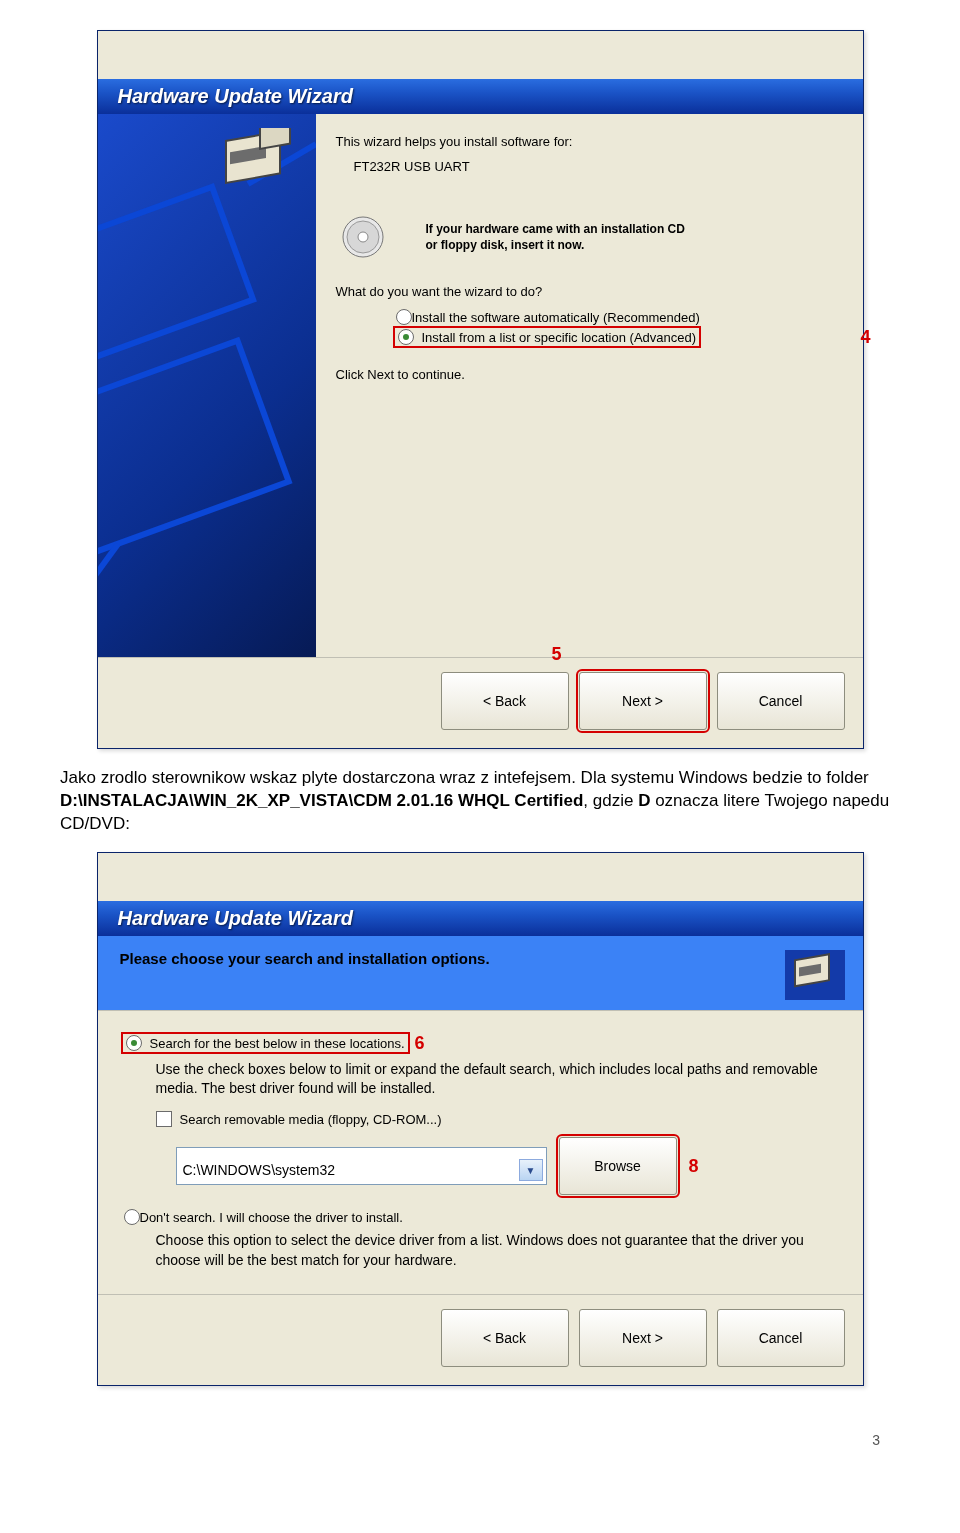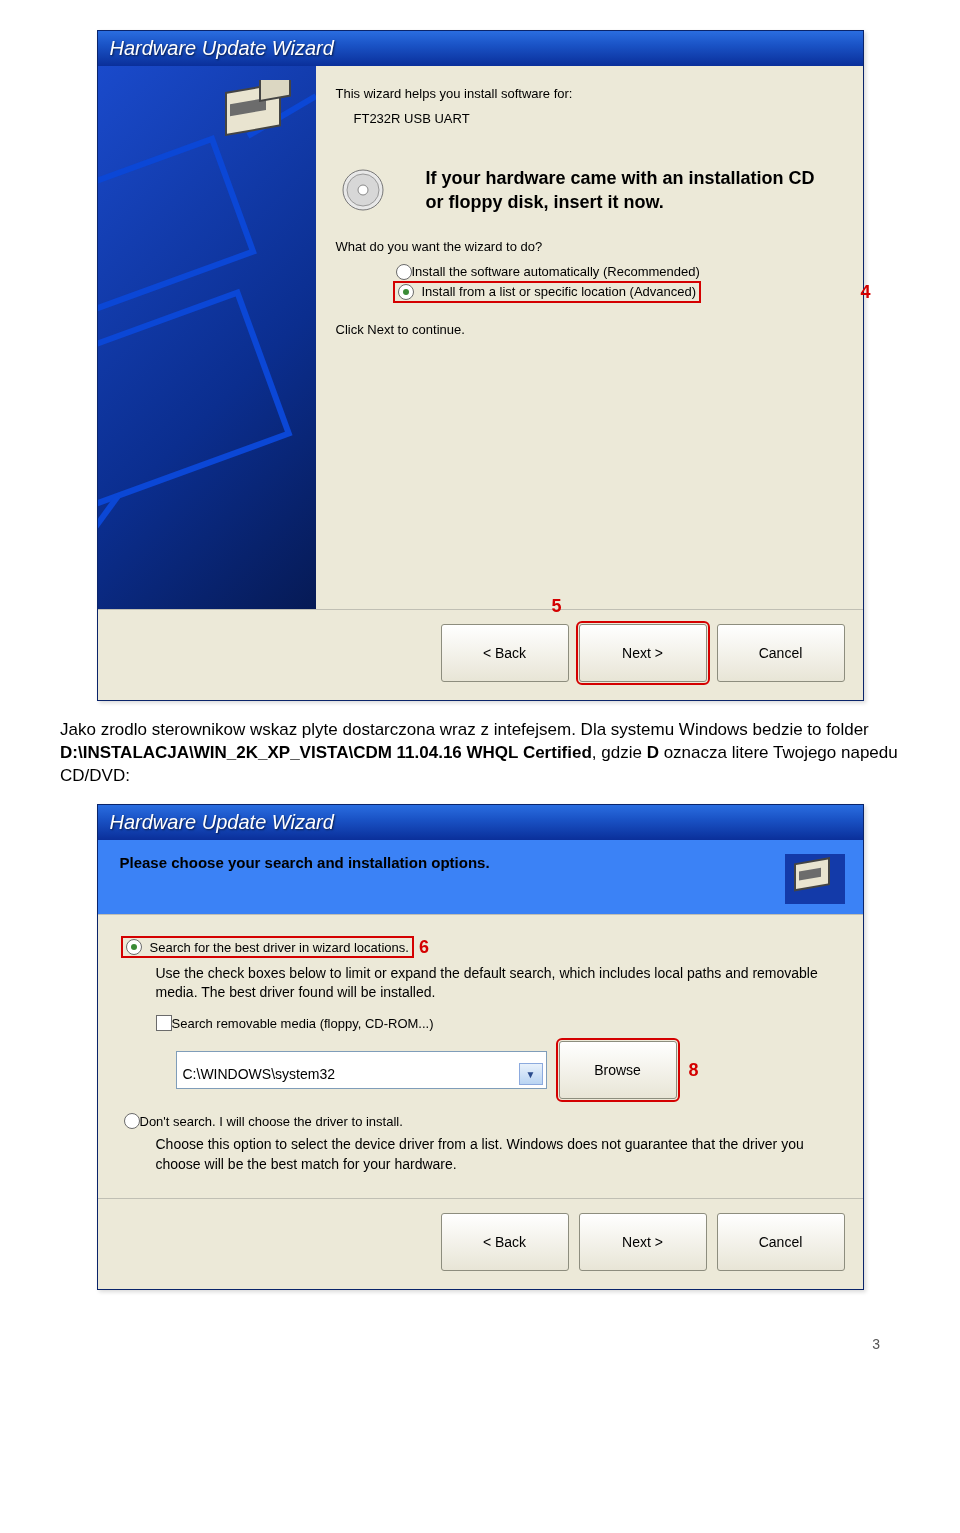--- a/index.html
+++ b/index.html
@@ -20,25 +20,26 @@
     background: #ece9d8;
     box-shadow: 2px 2px 4px rgba(0,0,0,0.15);
     width: 765px;
     margin-left: auto;
     margin-right: auto;
     position: relative;
   }
   .titlebar {
     background: linear-gradient(to bottom, #2a6de0 0%, #1a53c6 40%, #0a2f9a 100%);
     color: #ffffff;
-    font-weight: normal;
+    font-weight: bold;
     font-size: 20px;
-    padding: 6px 12px;
+    padding: 6px 20px;
     font-style: italic;
     text-shadow: 1px 1px 2px rgba(0,0,0,0.6);
+    margin-top: 48px;
   }
   
   .dlg1-body {
     display: flex;
   }
   .dlg1-sidebar {
     width: 218px;
     background: linear-gradient(135deg, #1a4acb 0%, #0b2e8f 60%, #061a55 100%);
     position: relative;
     overflow: hidden;
@@ -49,21 +50,21 @@
     right: 22px;
   }
   .dlg1-main {
     flex: 1;
     padding: 20px 20px 18px 20px;
     position: relative;
   }
   .dev-name { margin: 10px 0 40px 18px; }
   .cd-row { display:flex; align-items:center; gap:16px; margin: 6px 0 24px 4px;}
   .cd-row svg { flex-shrink:0;}
-  .cd-bold { font-weight:bold; font-size:18px; line-height:1.35;padding-left:24px;}
+  .cd-bold { font-weight:bold; font-size:12px; line-height:1.35;padding-left:24px;}
   .radios { margin: 10px 0 6px 60px; }
   .radio-row { display:flex; align-items:center; margin: 4px 0; position: relative;}
   .box-red { outline: 2px solid #d40000; outline-offset: 1px; padding: 0 2px; text-align: center; }
   .callout {
     color: #d40000;
     font-weight: bold;
     font-size: 18px;
     position: absolute;
   }
   .click-next { margin: 22px 0 14px 0; }
@@ -95,21 +96,21 @@
     justify-content: space-between;
     align-items:flex-start;
     padding: 14px 18px 10px 22px;
     background: #3b82f6;
     border-bottom: 1px solid #c0bfb4;
   }
   .dlg2-header .h-text { font-weight: bold; font-size: 15px; }
   .dlg2-body { padding: 18px 26px 10px 26px; }
   .dlg2-body .section { margin-left: 32px; margin-bottom: 14px; }
   .desc { margin: 6px 0 12px 0; line-height: 1.4; font-size: 14px;}
-  .check-row { display:flex; align-items:center; margin: 6px 0;}
+  .check-row { display:flex; align-items:center; gap:8px; margin: 6px 0;}
   .combo-row { display:flex; align-items:center; gap:12px; margin: 10px 0 6px 20px;}
   .xp-combo {
     flex: 0 0 360px;
     display:flex;
     align-items:center;
     justify-content: space-between;
     border: 1px solid #7f9db9;
     background: #ffffff;
     padding: 11px 3px 3px 6px;
     font-size: 14px;
@@ -205,41 +206,41 @@
 
     <div class="button-row">
       <span class="callout" style="left:454px; top:-14px;">5</span>
       <div class="xp-btn">&lt; Back</div>
       <div class="xp-btn box-red">Next &gt;</div>
       <div class="xp-btn">Cancel</div>
     </div>
   </div>
 
   <div class="doc-p">
-    <span>Jako zrodlo sterownikow wskaz plyte dostarczona wraz z intefejsem. Dla systemu Windows bedzie to folder </span><b>D:\INSTALACJA\WIN_2K_XP_VISTA\CDM 11.04.16 WHQL Certified</b><span>, gdzie </span><b>D</b><span> oznacza litere Twojego napedu CD/DVD:</span>
+    <span>Jako zrodlo sterownikow wskaz plyte dostarczona wraz z intefejsem. Dla systemu Windows bedzie to folder </span><b>D:\INSTALACJA\WIN_2K_XP_VISTA\CDM 2.01.16 WHQL Certified</b><span>, gdzie </span><b>D</b><span> oznacza litere Twojego napedu CD/DVD:</span>
   </div>
 
   <div class="win-dialog">
     <div class="titlebar">Hardware Update Wizard</div>
 
     <div class="dlg2-header">
       <div class="h-text">Please choose your search and installation options.</div>
       <svg width="60" height="50">
         <rect x="0" y="0" width="60" height="50" fill="#133aa9"></rect>
         <rect x="10" y="12" width="34" height="26" fill="#e9e4d0" stroke="#444" stroke-width="2" transform="skewY(-10)"></rect>
         <rect x="14" y="20" width="22" height="9" fill="#6c6c6c" transform="skewY(-10)"></rect>
       </svg>
     </div>
 
     <div class="dlg2-body">
 
       <div class="radio-row" style="position:relative;">
         <span class="box-red" style="display:flex; align-items:center; gap:8px;">
           <span class="radio sel"></span>
-          <span>Search for the best driver in wizard locations.</span>
+          <span>Search for the best below in these locations.</span>
         </span>
         <span class="callout" style="position:static; margin-left:8px;">6</span>
       </div>
 
       <div class="section">
         <div class="desc">Use the check boxes below to limit or expand the default search, which includes local paths and removable media. The best driver found will be installed.</div>
 
         <div class="check-row">
           <span class="chk"></span>
           <span>Search removable media (floppy, CD-ROM...)</span>

